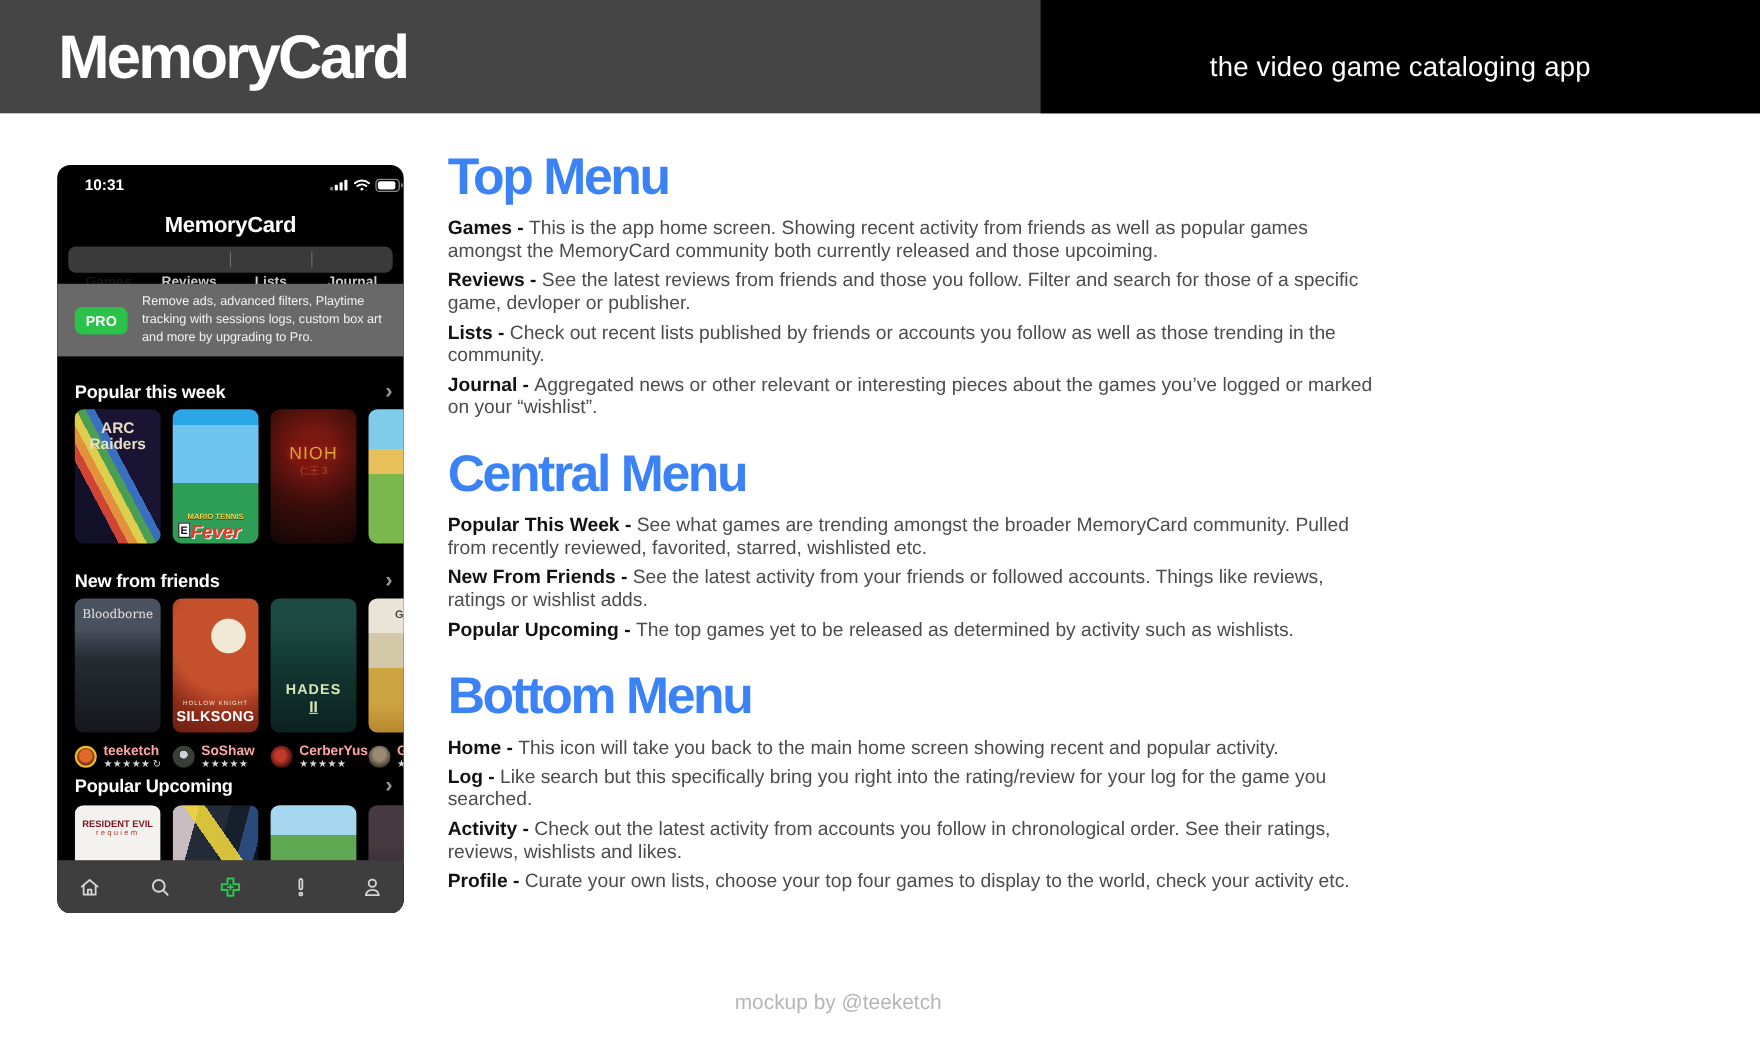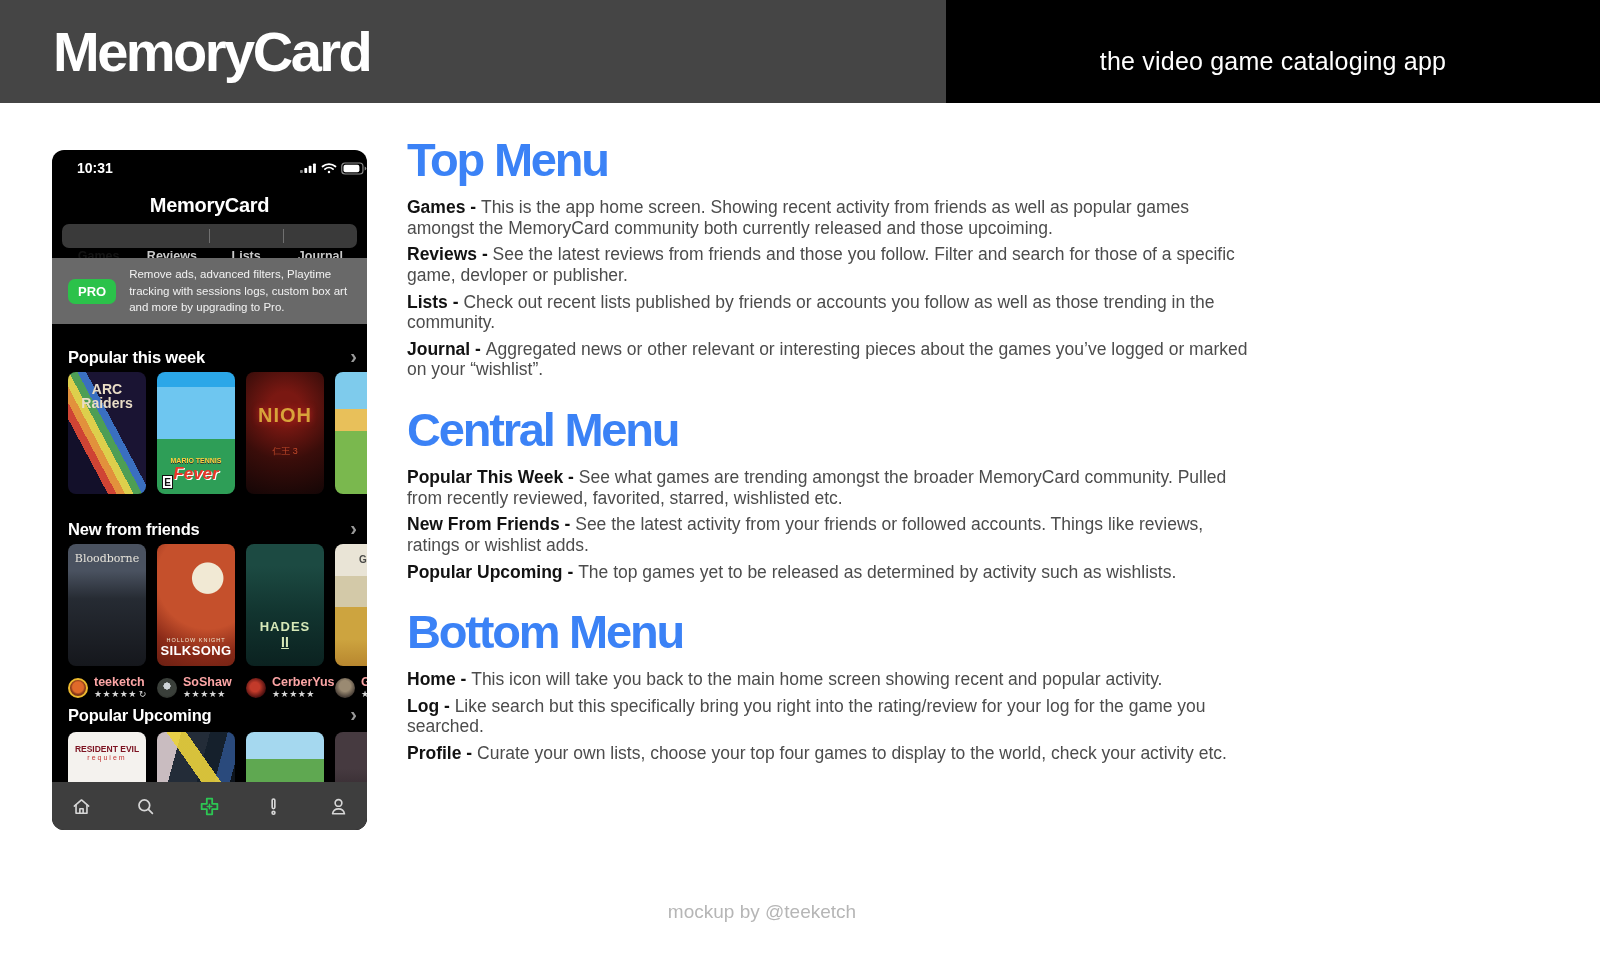--- a/index.html
+++ b/index.html
@@ -42,29 +42,29 @@
   .ptitle{font-size:16.5px;font-weight:bold;color:#fff;letter-spacing:-.2px;}
   .chev{color:#9a9a9a;font-size:20px;line-height:16px;font-weight:bold;}
   .covers{position:absolute;left:0;right:0;height:122px;}
   .cover{position:absolute;top:0;width:78px;height:122px;border-radius:8px;overflow:hidden;background:#222;}
   .clines{position:absolute;inset:0;display:flex;flex-direction:column;align-items:center;text-align:center;}
   
   .art-arc{background:linear-gradient(62deg,#13102a 28%,#cf4434 28% 34%,#e2913c 34% 40%,#ddcf4c 40% 46%,#4d9e55 46% 52%,#3a6fc0 52% 58%,#1a1433 58%);}
   .art-arc .clines{justify-content:flex-start;padding-top:10px;}
   .art-arc .l1,.art-arc .l2{font-weight:bold;color:#e9ddc6;font-size:14px;line-height:14px;}
   .art-mario{background:linear-gradient(180deg,#2ba7e8 0 12%,#6ec6f0 12% 55%,#2e9e57 55%);}
-  .art-mario .clines{justify-content:flex-end;padding-bottom:10px;}
+  .art-mario .clines{justify-content:flex-end;}
   .art-mario .l1{color:#ffd23e;font-size:7px;font-weight:bold;text-shadow:0 1px 0 #333;}
   .art-mario .l2{color:#e8372a;font-size:17px;font-weight:bold;font-style:italic;text-shadow:1px 1px 0 #fff;}
   .esrb{position:absolute;left:5px;bottom:5px;width:11px;height:14px;background:#fff;border:1px solid #111;
         color:#111;font-size:10px;font-weight:bold;display:flex;align-items:center;justify-content:center;}
   .art-nioh{background:radial-gradient(circle at 50% 30%,#7a1812 0 18%,#3a0d0a 55%,#140606);}
   .art-nioh .clines{justify-content:flex-start;padding-top:32px;}
-  .art-nioh .l1{color:#d8a43a;font-size:20px;font-weight:bold;letter-spacing:1px;text-shadow:0 0 7px #b22;}
-  .art-nioh .l2{color:#c24a2a;font-size:9px;margin-top:18px;}
+  .art-nioh .l1{color:#d8a43a;font-size:16px;font-weight:normal;letter-spacing:1px;text-shadow:0 0 7px #b22;}
+  .art-nioh .l2{color:#c24a2a;font-size:9px;}
   .art-acnh{background:linear-gradient(180deg,#7ecbec 0 30%,#e8c05a 30% 48%,#7ab84e 48%);}
   .art-bloodborne{background:linear-gradient(180deg,#4a5260 0 22%,#262b33 45%,#15171c);}
   .art-bloodborne .clines{padding-top:8px;}
   .art-bloodborne .l1{font-family:"DejaVu Serif","Liberation Serif",serif;color:#e6e3da;font-size:11px;}
   .art-silksong{background:radial-gradient(circle at 65% 28%,#f1e9d4 0 15%,#c5502c 16% 50%,#8a2a18 75%,#6a1f12);}
   .art-silksong .clines{justify-content:flex-end;padding-bottom:8px;}
   .art-silksong .l1{color:#efe6cf;font-size:5.5px;letter-spacing:1px;}
   .art-silksong .l2{color:#fff;font-size:13px;font-weight:bold;letter-spacing:.4px;}
   .art-hades2{background:linear-gradient(180deg,#1c4a42 0 18%,#123530 55%,#0b2220);}
   .art-hades2 .clines{justify-content:flex-end;padding-bottom:16px;}
@@ -318,17 +318,18 @@
     <section class="csec">
       <h2>Central Menu</h2>
       <p class="citem"><b class="term">Popular This Week - </b><span class="desc">See what games are trending amongst the broader MemoryCard community. Pulled from recently reviewed, favorited, starred, wishlisted etc.</span></p>
       <p class="citem"><b class="term">New From Friends - </b><span class="desc">See the latest activity from your friends or followed accounts. Things like reviews, ratings or wishlist adds.</span></p>
       <p class="citem"><b class="term">Popular Upcoming - </b><span class="desc">The top games yet to be released as determined by activity such as wishlists.</span></p>
     </section>
     <section class="csec">
       <h2>Bottom Menu</h2>
       <p class="citem"><b class="term">Home - </b><span class="desc">This icon will take you back to the main home screen showing recent and popular activity.</span></p>
       <p class="citem"><b class="term">Log - </b><span class="desc">Like search but this specifically bring you right into the rating/review for your log for the game you searched.</span></p>
+      <p class="citem"><b class="term">Activity - </b><span class="desc">Check out the latest activity from accounts you follow in chronological order. See their ratings, reviews, wishlists and likes.</span></p>
       <p class="citem"><b class="term">Profile - </b><span class="desc">Curate your own lists, choose your top four games to display to the world, check your activity etc.</span></p>
     </section>
   </main>
 
 <div class="footer">mockup by @teeketch</div>
 
 </body></html>

